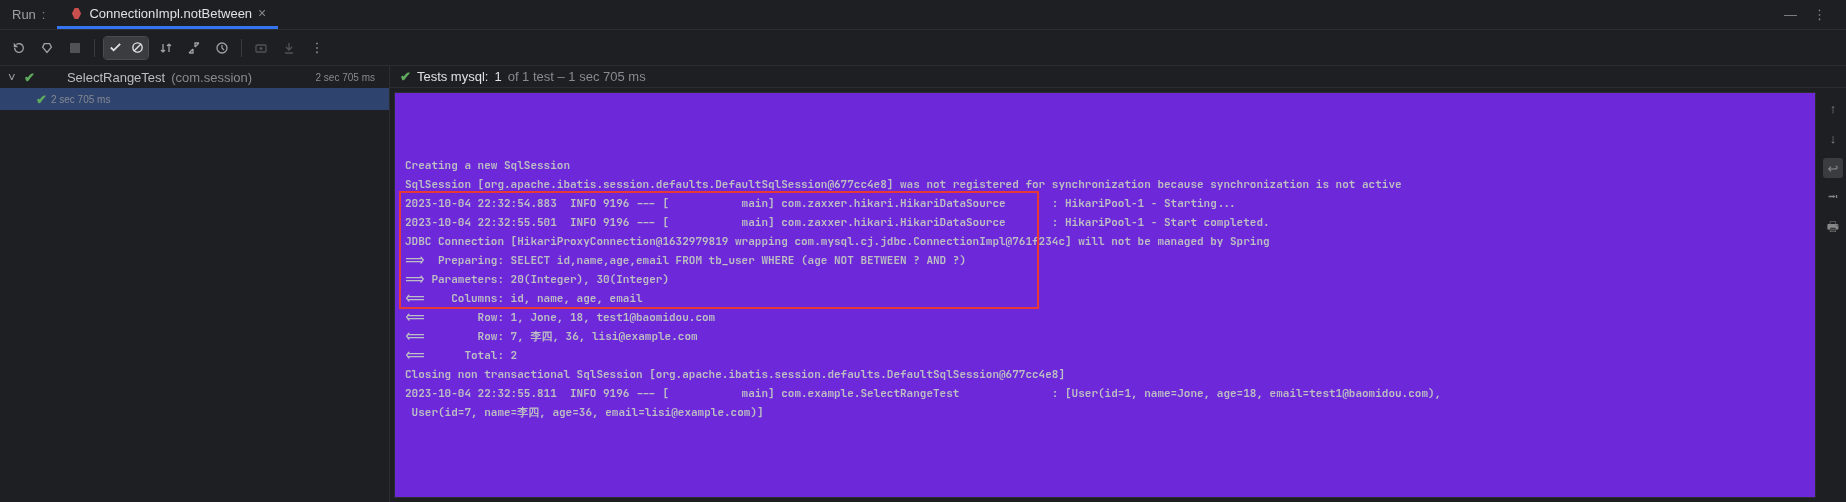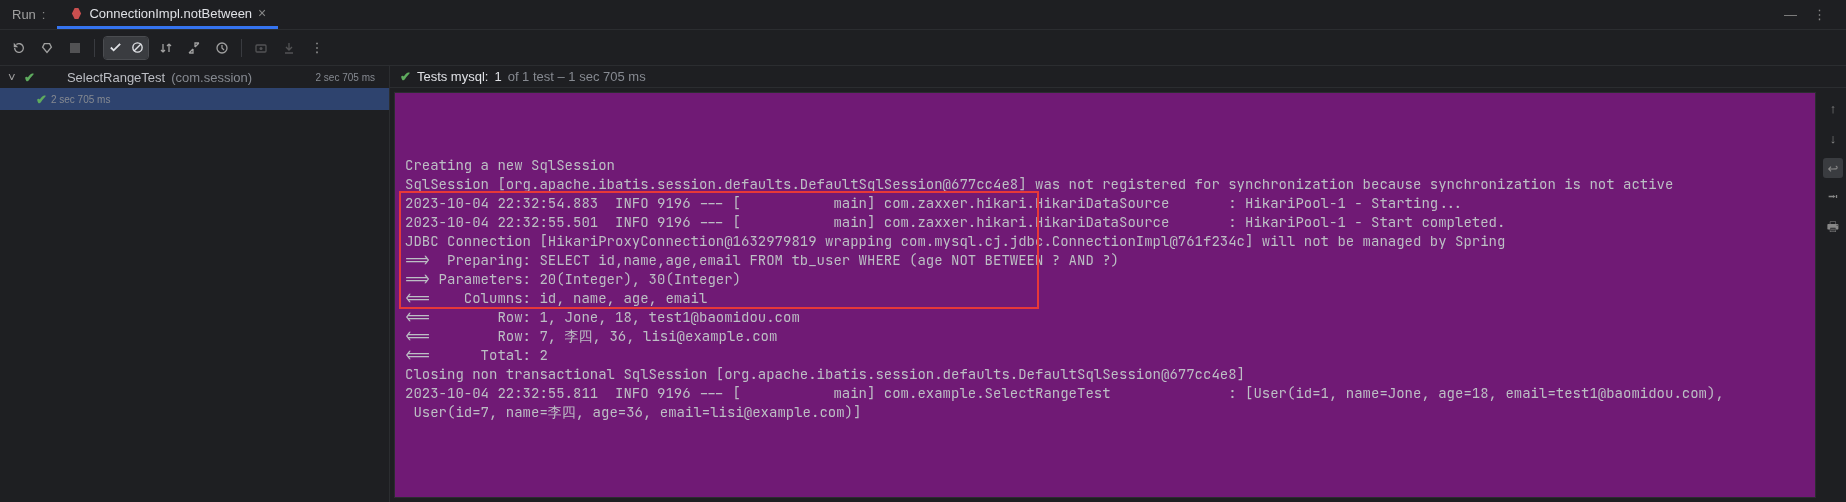--- a/index.html
+++ b/index.html
@@ -82,30 +82,31 @@
     display:flex; align-items:center; height:22px; padding:0 10px; gap:6px; color:#868a91;
     border-bottom: 1px solid #2b2d30;
   }
   .summary-bar .passed { color:#dfe1e5; }
   .summary-bar .passed-n { color:#dfe1e5; }
   .right-inner { flex:1; display:flex; flex-direction:column; }
   .console-wrap { flex:1; display:flex; }
   .console {
     flex: 1;
     font-family: "JetBrains Mono","Consolas","Menlo",monospace;
-    font-size: 14px;
+    font-size: 11px;
     line-height: 19px;
     padding: 6px 10px;
     white-space: pre;
     color: #bcbec4;
     position: relative;
     overflow: auto;
-    background: #701a75;
+    background: #6d28d9;
     border: 1px solid #2b2d30;
     margin: 4px;
+    font-weight: bold;
   }
   .highlight-box {
     position: absolute;
     border: 2px solid #e73838;
     pointer-events: none;
   }
   .side-toolbar {
     width: 26px;
     display: flex; flex-direction: column; align-items:center; gap:10px;
     padding-top: 10px;

